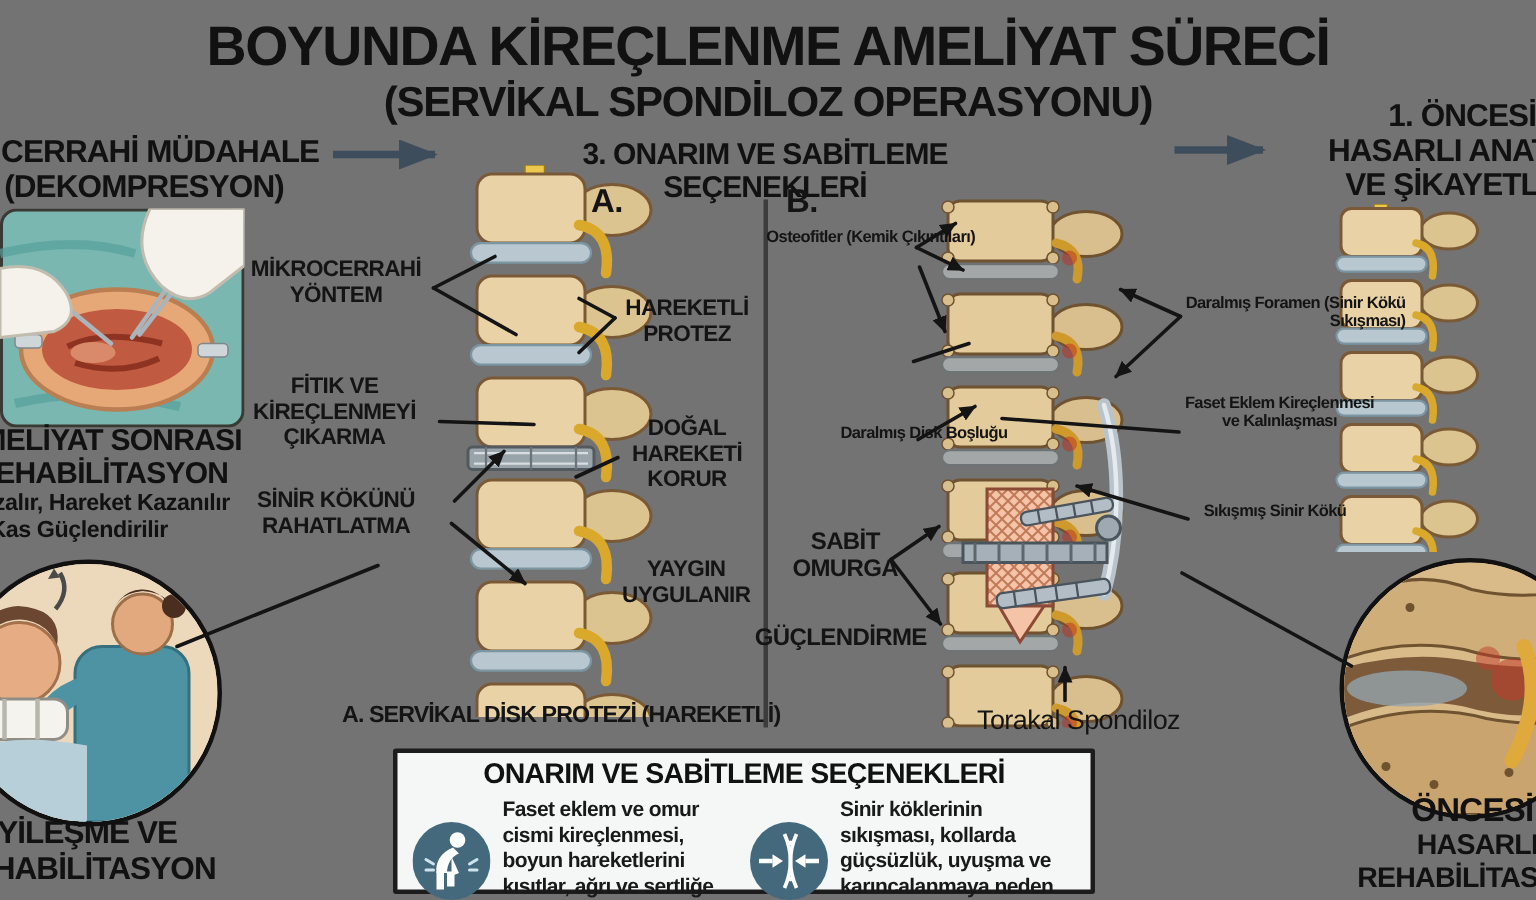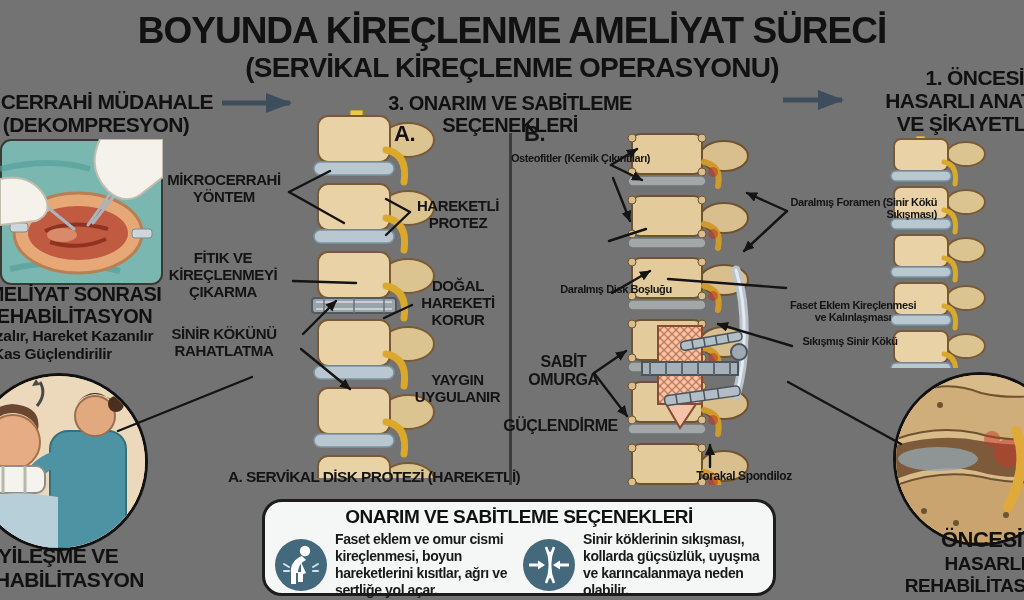--- a/index.html
+++ b/index.html
@@ -9,36 +9,36 @@
   .ctr{text-align:center;}
   #title{left:0;top:10px;width:1024px;font-size:37px;font-weight:900;letter-spacing:-1px;}
   #subtitle{left:0;top:52px;width:1024px;font-size:28px;font-weight:900;letter-spacing:-0.8px;}
   .hdr{font-size:21px;font-weight:900;letter-spacing:-0.6px;line-height:1.1;}
   .lbl{position:absolute;text-align:center;color:#141414;line-height:1.13;letter-spacing:-0.4px;}
   .u{font-weight:900;font-size:15px;}
   .m{font-weight:700;font-size:11px;}
   .big{font-weight:900;font-size:16px;}
   svg{display:block;}
   .circ{position:absolute;border:3px solid #111;border-radius:50%;overflow:hidden;background:#ecd9bc;}
-  #infobox{left:262px;top:499px;width:514px;height:97px;background:#f5f7f6;
-           border:3px solid #1c1c1c;border-radius:20px;box-sizing:border-box;}
+  #infobox{left:262px;top:499px;width:468px;height:97px;background:#f5f7f6;
+           border:3px solid #1c1c1c;border-radius:2px;box-sizing:border-box;}
   #infobox-title{margin-top:4px;text-align:center;font-size:19px;font-weight:900;letter-spacing:-0.5px;}
   #infobox-items{display:flex;gap:8px;padding:3px 10px 0 10px;}
   .ib-item{display:flex;align-items:center;gap:8px;flex:1;}
   .ib-text{font-size:14px;font-weight:700;line-height:1.22;letter-spacing:-0.4px;color:#191919;}
   .icn{flex:0 0 52px;}
   #divider{left:509px;top:133px;width:3px;height:352px;background:#3c3c3c;}
 </style>
 </head>
 <body>
 
 <div id="page" style="background: #737373;">
 
   <div id="title" class="abs ctr">BOYUNDA KİREÇLENME AMELİYAT SÜRECİ</div>
-  <div id="subtitle" class="abs ctr">(SERVİKAL KİREÇLENME OPERASYONU)</div>
+  <div id="subtitle" class="abs ctr">(SERVİKAL SPONDİLOZ OPERASYONU)</div>
 
   <div class="abs hdr ctr" style="left:-34px;top:90px;width:260px;">
     <div>2. CERRAHİ MÜDAHALE</div>
     <div>(DEKOMPRESYON)</div>
   </div>
 
   <div class="abs hdr ctr" style="left:320px;top:92px;width:380px;font-size:20px;">3. ONARIM VE SABİTLEME SEÇENEKLERİ</div>
 
   <div class="abs hdr ctr" style="left:868px;top:66px;width:220px;">
     <div>1. ÖNCESİ:</div>
@@ -251,23 +251,23 @@
   <div class="lbl u" style="left:405px;top:372px;width:105px;">YAYGIN UYGULANIR</div>
   <div class="lbl" style="left:228px;top:468px;width:258px;font-size:15.5px;font-weight:900;white-space:nowrap;letter-spacing:-0.6px;">A. SERVİKAL DİSK PROTEZİ (HAREKETLİ)</div>
 
   <div id="divider" class="abs"></div>
 
   <div class="lbl m" style="left:508px;top:152px;width:145px;">Osteofitler (Kemik Çıkıntıları)</div>
   <div class="lbl m" style="left:512px;top:283px;width:120px;padding-left:44px;">Daralmış Disk Boşluğu</div>
   <div class="lbl big" style="left:516px;top:353px;width:95px;">SABİT OMURGA</div>
   <div class="lbl big" style="left:498px;top:417px;width:125px;white-space:nowrap;">GÜÇLENDİRME</div>
   <div class="lbl m" style="left:772px;top:196px;width:165px;text-align:right;">Daralmış Foramen (Sinir Kökü Sıkışması)</div>
-  <div class="lbl m" style="left:788px;top:263px;width:130px;margin-top:36px;">Faset Eklem Kireçlenmesi ve Kalınlaşması</div>
+  <div class="lbl m" style="left:788px;top:263px;width:130px;">Faset Eklem Kireçlenmesi ve Kalınlaşması</div>
   <div class="lbl m" style="left:795px;top:335px;width:110px;">Sıkışmış Sinir Kökü</div>
-  <div class="lbl" style="left:674px;top:470px;width:140px;font-size:12px;font-weight:700;white-space:nowrap;">Torakal Spondiloz</div>
+  <div class="lbl" style="left:649px;top:470px;width:140px;font-size:18px;font-weight:400;white-space:nowrap;">Torakal Spondiloz</div>
 
   <div class="abs ctr" style="left:885px;top:527px;width:200px;line-height:1.18;">
     <div style="font-size:22px;font-weight:900;letter-spacing:-0.5px;">ÖNCESİ:</div>
     <div style="font-size:19px;font-weight:900;letter-spacing:-0.5px;">HASARLI</div>
     <div style="font-size:19px;font-weight:900;letter-spacing:-0.5px;">REHABİLİTASYON</div>
   </div>
 
   <div id="infobox" class="abs">
     <div id="infobox-title">ONARIM VE SABİTLEME SEÇENEKLERİ</div>
     <div id="infobox-items">

